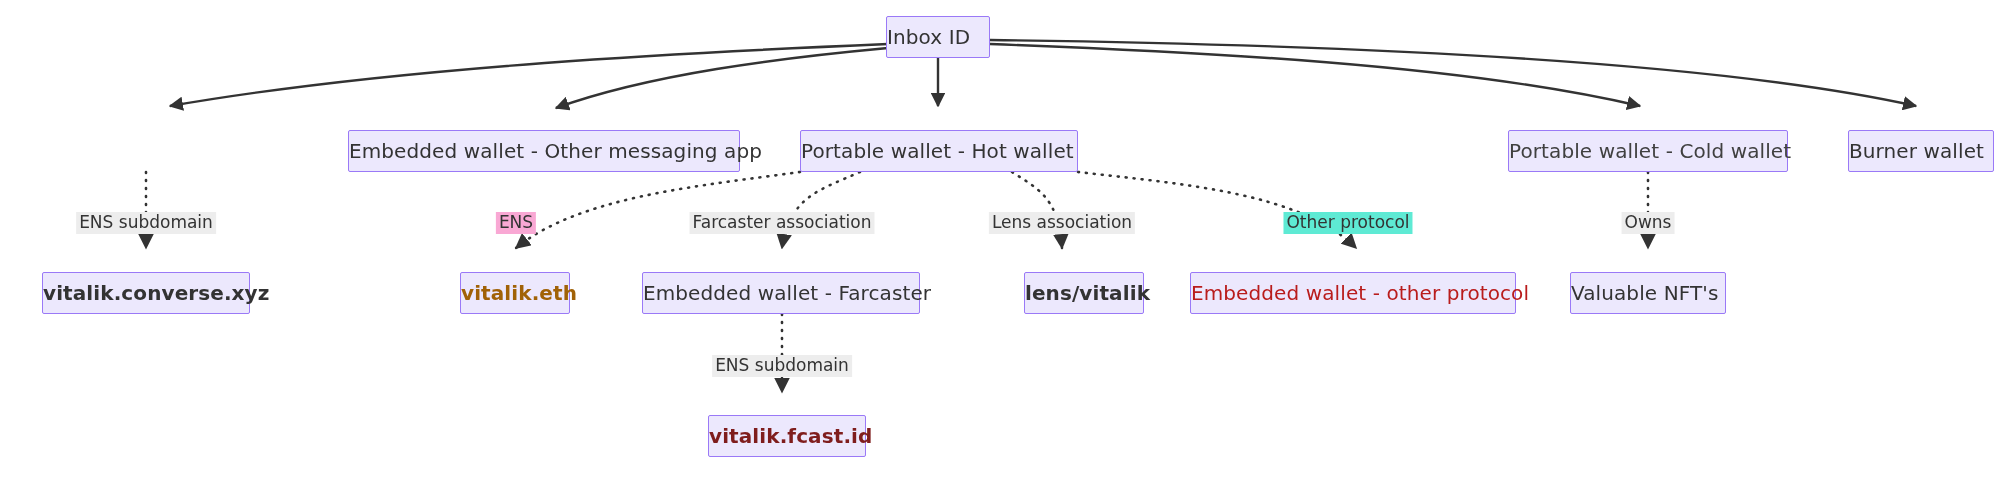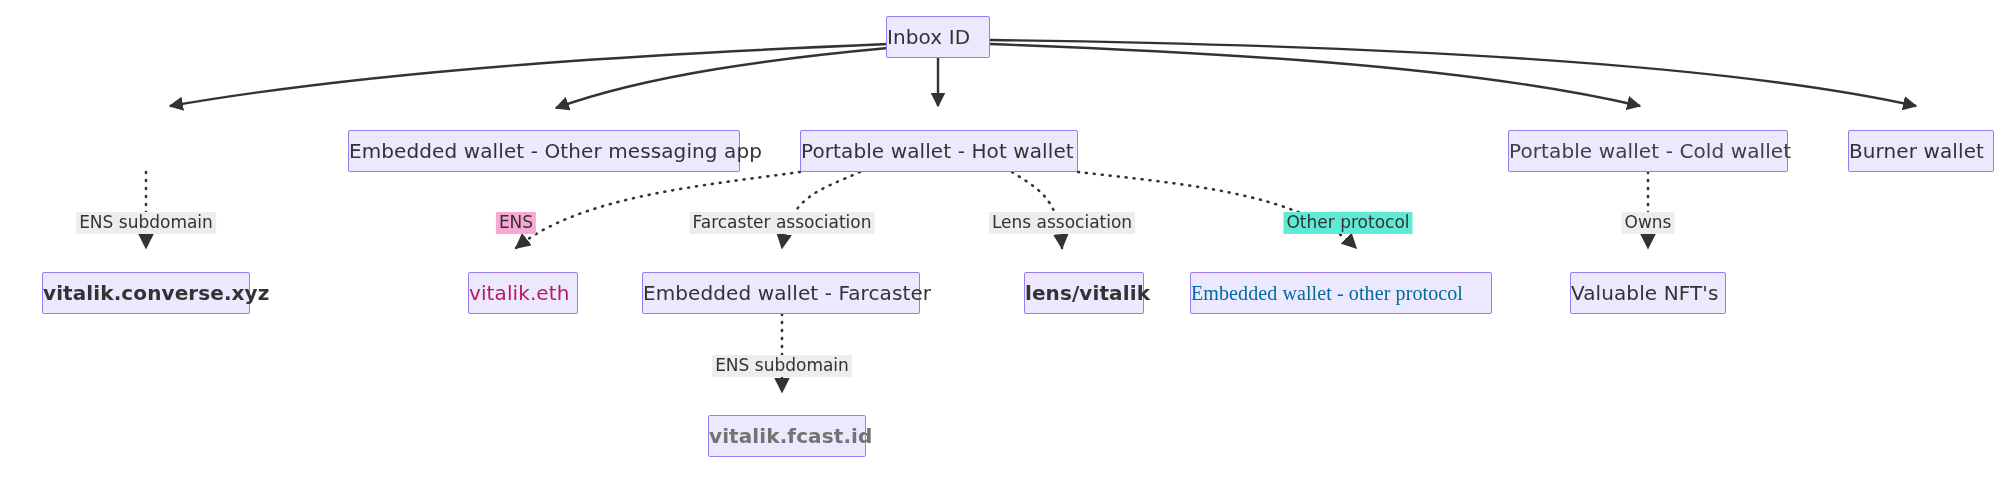--- a/index.html
+++ b/index.html
@@ -91,36 +91,36 @@
     </div>
   <div class="node" style="left: 1508px; top: 130px; width: 280px; height: 42px; background: rgb(236, 232, 253); border-color: rgb(154, 121, 247); color: #404040;">
       <span>Portable wallet - Cold wallet</span>
     </div>
   <div class="node" style="left: 1848px; top: 130px; width: 146px; height: 42px; background: rgb(236, 232, 253); border-color: rgb(154, 121, 247); color: rgb(51, 51, 51);">
       <span>Burner wallet</span>
     </div>
   <div class="node leaf" style="left: 42px; top: 272px; width: 208px; height: 42px; font-weight: bold; background: rgb(236, 232, 253); border-color: rgb(154, 121, 247); color: rgb(51, 51, 51);">
       <span>vitalik.converse.xyz</span>
     </div>
-  <div class="node leaf" style="left: 460px; top: 272px; width: 110px; height: 42px; font-weight: normal; background: rgb(236, 232, 253); border-color: rgb(154, 121, 247); color: #be185d; margin-left: 8px;">
+  <div class="node leaf" style="left: 460px; top: 272px; width: 110px; height: 42px; font-weight: bold; background: rgb(236, 232, 253); border-color: rgb(154, 121, 247); color: #a16207;">
       <span>vitalik.eth</span>
     </div>
   <div class="node" style="left: 642px; top: 272px; width: 278px; height: 42px; background: rgb(236, 232, 253); border-color: rgb(154, 121, 247); color: rgb(51, 51, 51);">
       <span>Embedded wallet - Farcaster</span>
     </div>
   <div class="node leaf" style="left: 1024px; top: 272px; width: 120px; height: 42px; font-weight: bold; background: rgb(236, 232, 253); border-color: rgb(154, 121, 247); color: rgb(51, 51, 51);">
       <span>lens/vitalik</span>
     </div>
-  <div class="node" style="left: 1190px; top: 272px; width: 302px; height: 42px; background: rgb(236, 232, 253); border-color: rgb(154, 121, 247); color: #0369a1; font-family: Liberation Serif, serif;">
+  <div class="node" style="left: 1190px; top: 272px; width: 326px; height: 42px; background: rgb(236, 232, 253); border-color: rgb(154, 121, 247); color: #b91c1c;">
       <span>Embedded wallet - other protocol</span>
     </div>
   <div class="node" style="left: 1570px; top: 272px; width: 156px; height: 42px; background: rgb(236, 232, 253); border-color: rgb(154, 121, 247); color: rgb(51, 51, 51);">
       <span>Valuable NFT's</span>
     </div>
-  <div class="node leaf" style="left: 708px; top: 415px; width: 158px; height: 42px; font-weight: bold; background: rgb(236, 232, 253); border-color: rgb(154, 121, 247); color: #737373;">
+  <div class="node leaf" style="left: 708px; top: 415px; width: 158px; height: 42px; font-weight: bold; background: rgb(236, 232, 253); border-color: rgb(154, 121, 247); color: #7f1d1d;">
       <span>vitalik.fcast.id</span>
     </div>
 
   <div class="edge-label" style="left: 146px; top: 212px; background: rgb(237, 237, 237);">ENS subdomain</div>
   <div class="edge-label" style="left: 516px; top: 212px; background: #f9a8d4;">ENS</div>
   <div class="edge-label" style="left: 782px; top: 212px; background: rgb(237, 237, 237);">Farcaster association</div>
   <div class="edge-label" style="left: 1062px; top: 212px; background: rgb(237, 237, 237);">Lens association</div>
   <div class="edge-label" style="left: 1348px; top: 212px; background: #5eead4;">Other protocol</div>
   <div class="edge-label" style="left: 1648px; top: 212px; background: rgb(237, 237, 237);">Owns</div>
   <div class="edge-label" style="left: 782px; top: 355px; background: rgb(237, 237, 237);">ENS subdomain</div>

